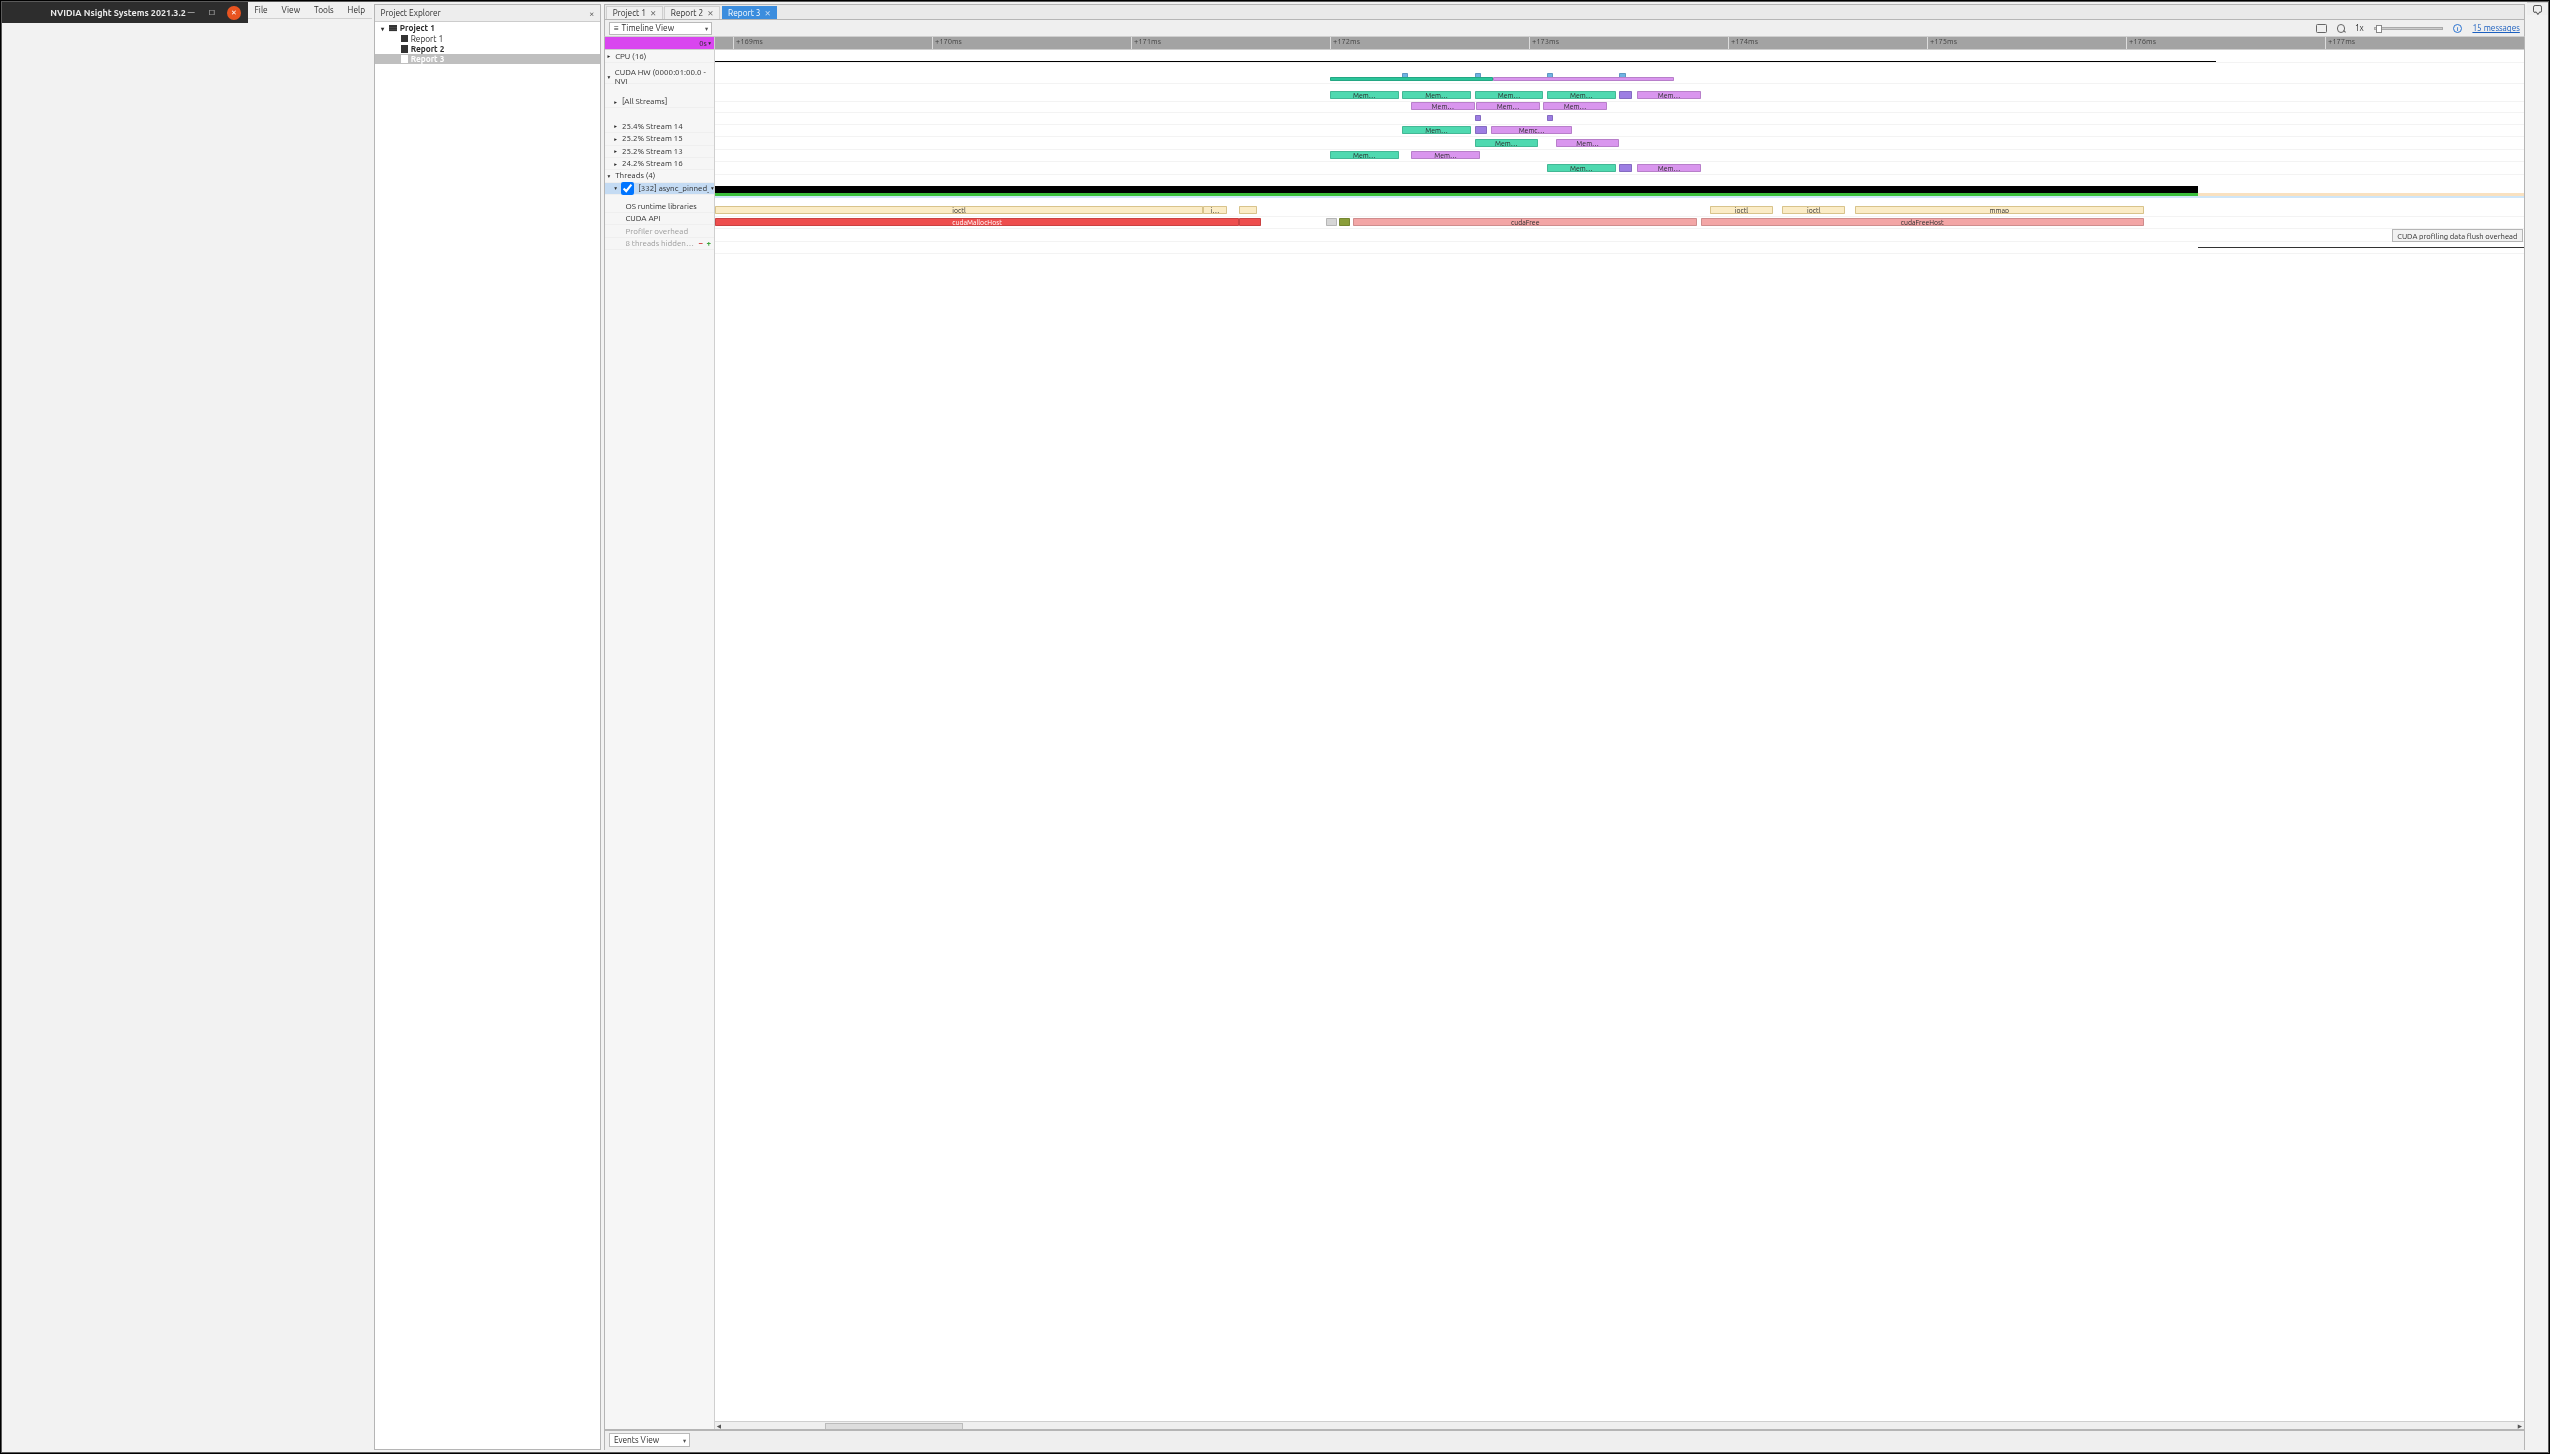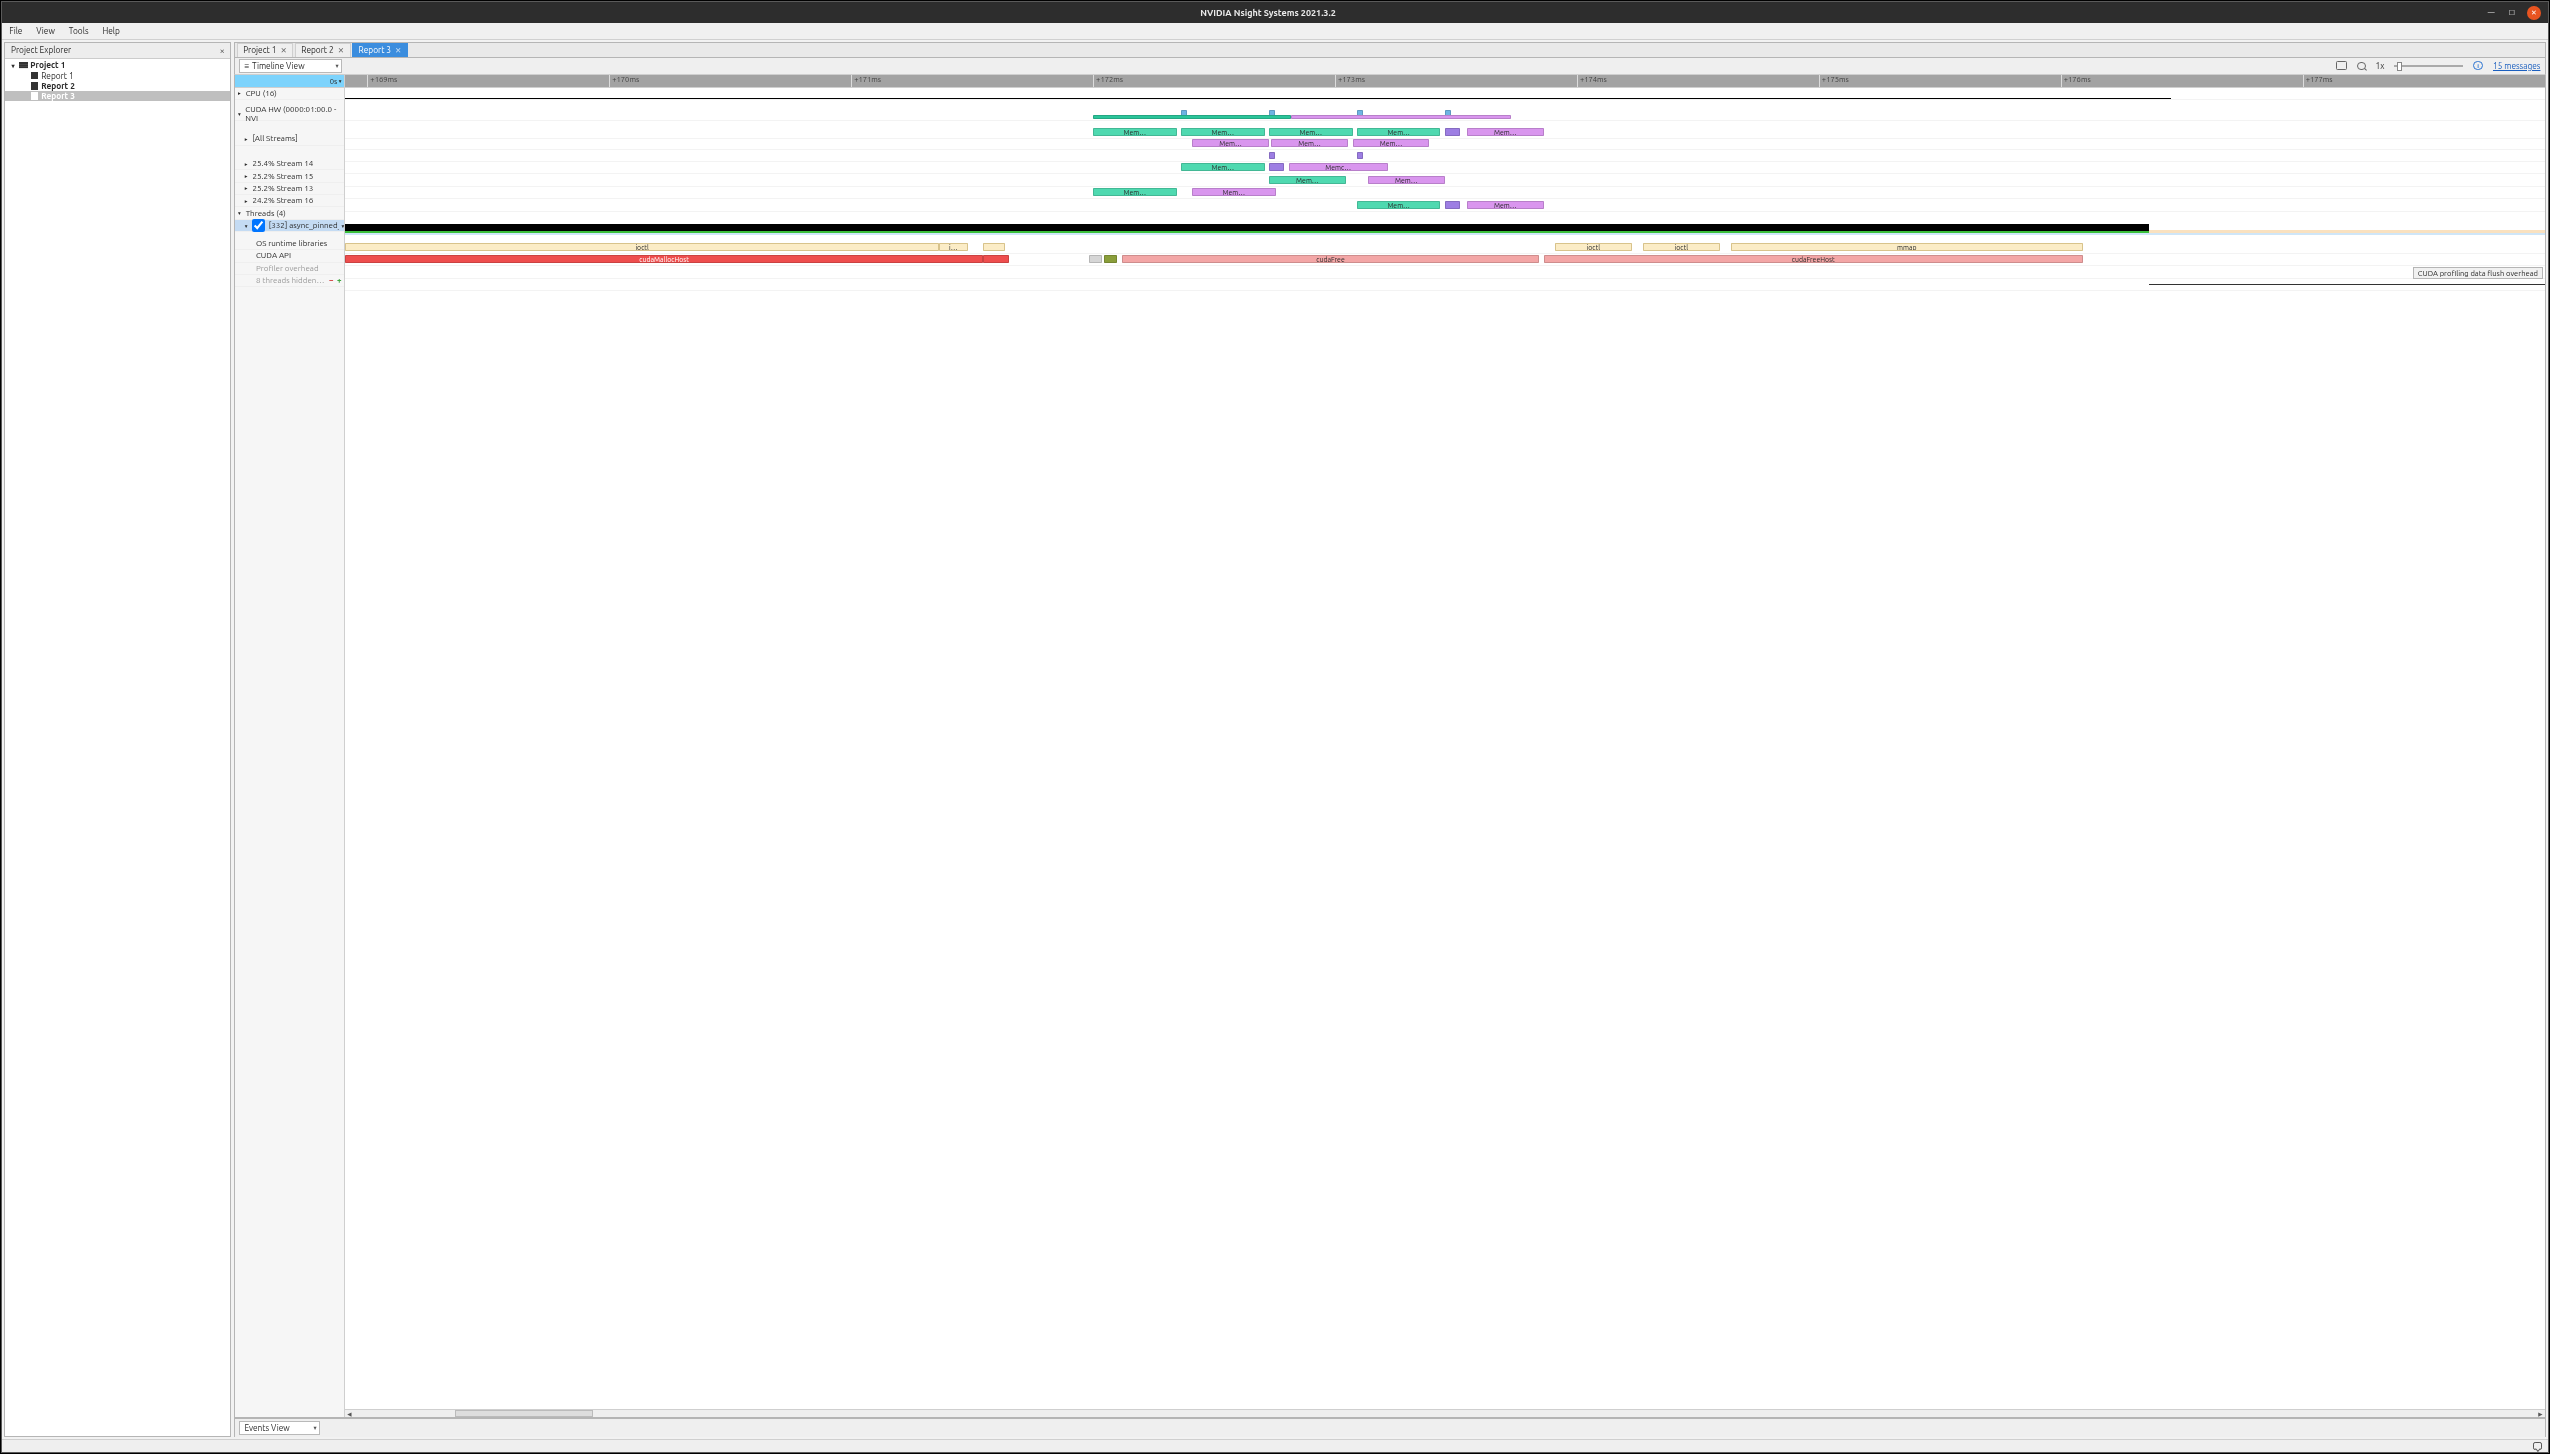--- a/index.html
+++ b/index.html
@@ -10,21 +10,21 @@
 .titlebar { height: 20.7px; background: #2d2d2d; display: flex; align-items: center; justify-content: space-between; padding: 0 6.9px; color: #eaeaea; }
 .titlebar .title { flex: 1; text-align: center; font-weight: 600; font-size: 9px; }
 .titlebar .wincontrols { display: flex; gap: 9.6px; align-items: center; }
 .wincontrols .winbtn { width: 11px; height: 11px; display: flex; align-items: center; justify-content: center; color: #eaeaea; cursor: pointer; }
 .wincontrols .close { width: 13.8px; height: 13.8px; border-radius: 6.9px; background: #e95420; display: flex; align-items: center; justify-content: center; }
 .wincontrols .close::after { content: "✕"; font-size: 6.9px; color: #fff; }
 .wincontrols .min::after { content: "—"; font-size: 6.9px; }
 .wincontrols .max::after { content: "☐"; font-size: 6.9px; }
 
 
-.window { position: absolute; top: 1.4px; left: 1.4px; right: 1.4px; bottom: 1.4px; background: #f2f2f2; border: 0.7px solid #5a5a5a; display: flex; flex-direction: column; }
+.window { position: absolute; top: 1.4px; left: 1.4px; right: 1.4px; bottom: 1.4px; background: #f2f2f2; border: 0.7px solid #5a5a5a; display: flex; flex-direction: row; }
 
 
 .menubar { height: 16.5px; background: #f0f0f0; display: flex; align-items: center; padding: 0 4.1px; gap: 8.3px; border-bottom: 0.7px solid #d0d0d0; }
 .menubar .menuitem { padding: 1.4px 2.8px; }
 
 
 .workspace { flex: 1; display: flex; overflow: hidden; }
 
 
 .explorer { width: 227px; display: flex; flex-direction: column; border: 0.7px solid #b5b5b5; margin: 2.1px 1.4px 2.1px 2.1px; background: #fff; }
@@ -62,21 +62,21 @@
 .zoom-label { font-size: 8.3px; }
 .zoom-slider { width: 69px; height: 2.1px; background: #ccc; position: relative; border: 0.7px solid #aaa; }
 .zoom-slider .thumb { position: absolute; left: 1.4px; top: -3.4px; width: 5.5px; height: 8.3px; background: #fff; border: 0.7px solid #888; }
 .info-icon { width: 9.6px; height: 9.6px; border: 1px solid #2b73d1; border-radius: 50%; color: #2b73d1; display: inline-flex; align-items: center; justify-content: center; font-size: 6.2px; font-weight: 700; }
 .info-icon::after { content: "i"; }
 .messages-link { color: #1b5fbf; text-decoration: underline; font-size: 8.3px; }
 
 
 .timeline { flex: 1; display: flex; border-left: 0.7px solid #b5b5b5; border-right: 0.7px solid #b5b5b5; border-bottom: 0.7px solid #b5b5b5; background: #fff; overflow: hidden; position: relative; }
 .tl-left { width: 110px; background: #f6f6f6; border-right: 0.7px solid #cfcfcf; display: flex; flex-direction: column; }
-.tl-ruler-left { height: 13px; border-bottom: 0.7px solid #cfcfcf; display: flex; align-items: center; justify-content: flex-end; padding-right: 2.8px; font-size: 7.6px; gap: 1.4px; background: #7dd3fc; }
+.tl-ruler-left { height: 13px; border-bottom: 0.7px solid #cfcfcf; display: flex; align-items: center; justify-content: flex-end; padding-right: 2.8px; font-size: 7.6px; gap: 1.4px; background: #d946ef; }
 .tl-ruler-left::after { content: "▾"; font-size: 5.5px; }
 .tl-row-label { height: 12.4px; display: flex; align-items: center; padding-left: 2.8px; font-size: 8px; border-bottom: 0.7px solid #efefef; gap: 2.1px; }
 .tl-row-label .arrow { width: 5.5px; font-size: 5.5px; }
 .tl-row-label.spacer-row { height: 8.3px; border: none; }
 .tl-row-label.sel { background: #c4dbf3; }
 .tl-row-label.sel input { margin-right: 2.1px; }
 .tl-row-label.dim { color: #9a9a9a; }
 .tl-row-label .minus { color: #d13a3a; font-weight: 700; margin-left: auto; margin-right: 1.4px; }
 .tl-row-label .plus { color: #3fa63f; font-weight: 700; margin-right: 2.8px; }
 

